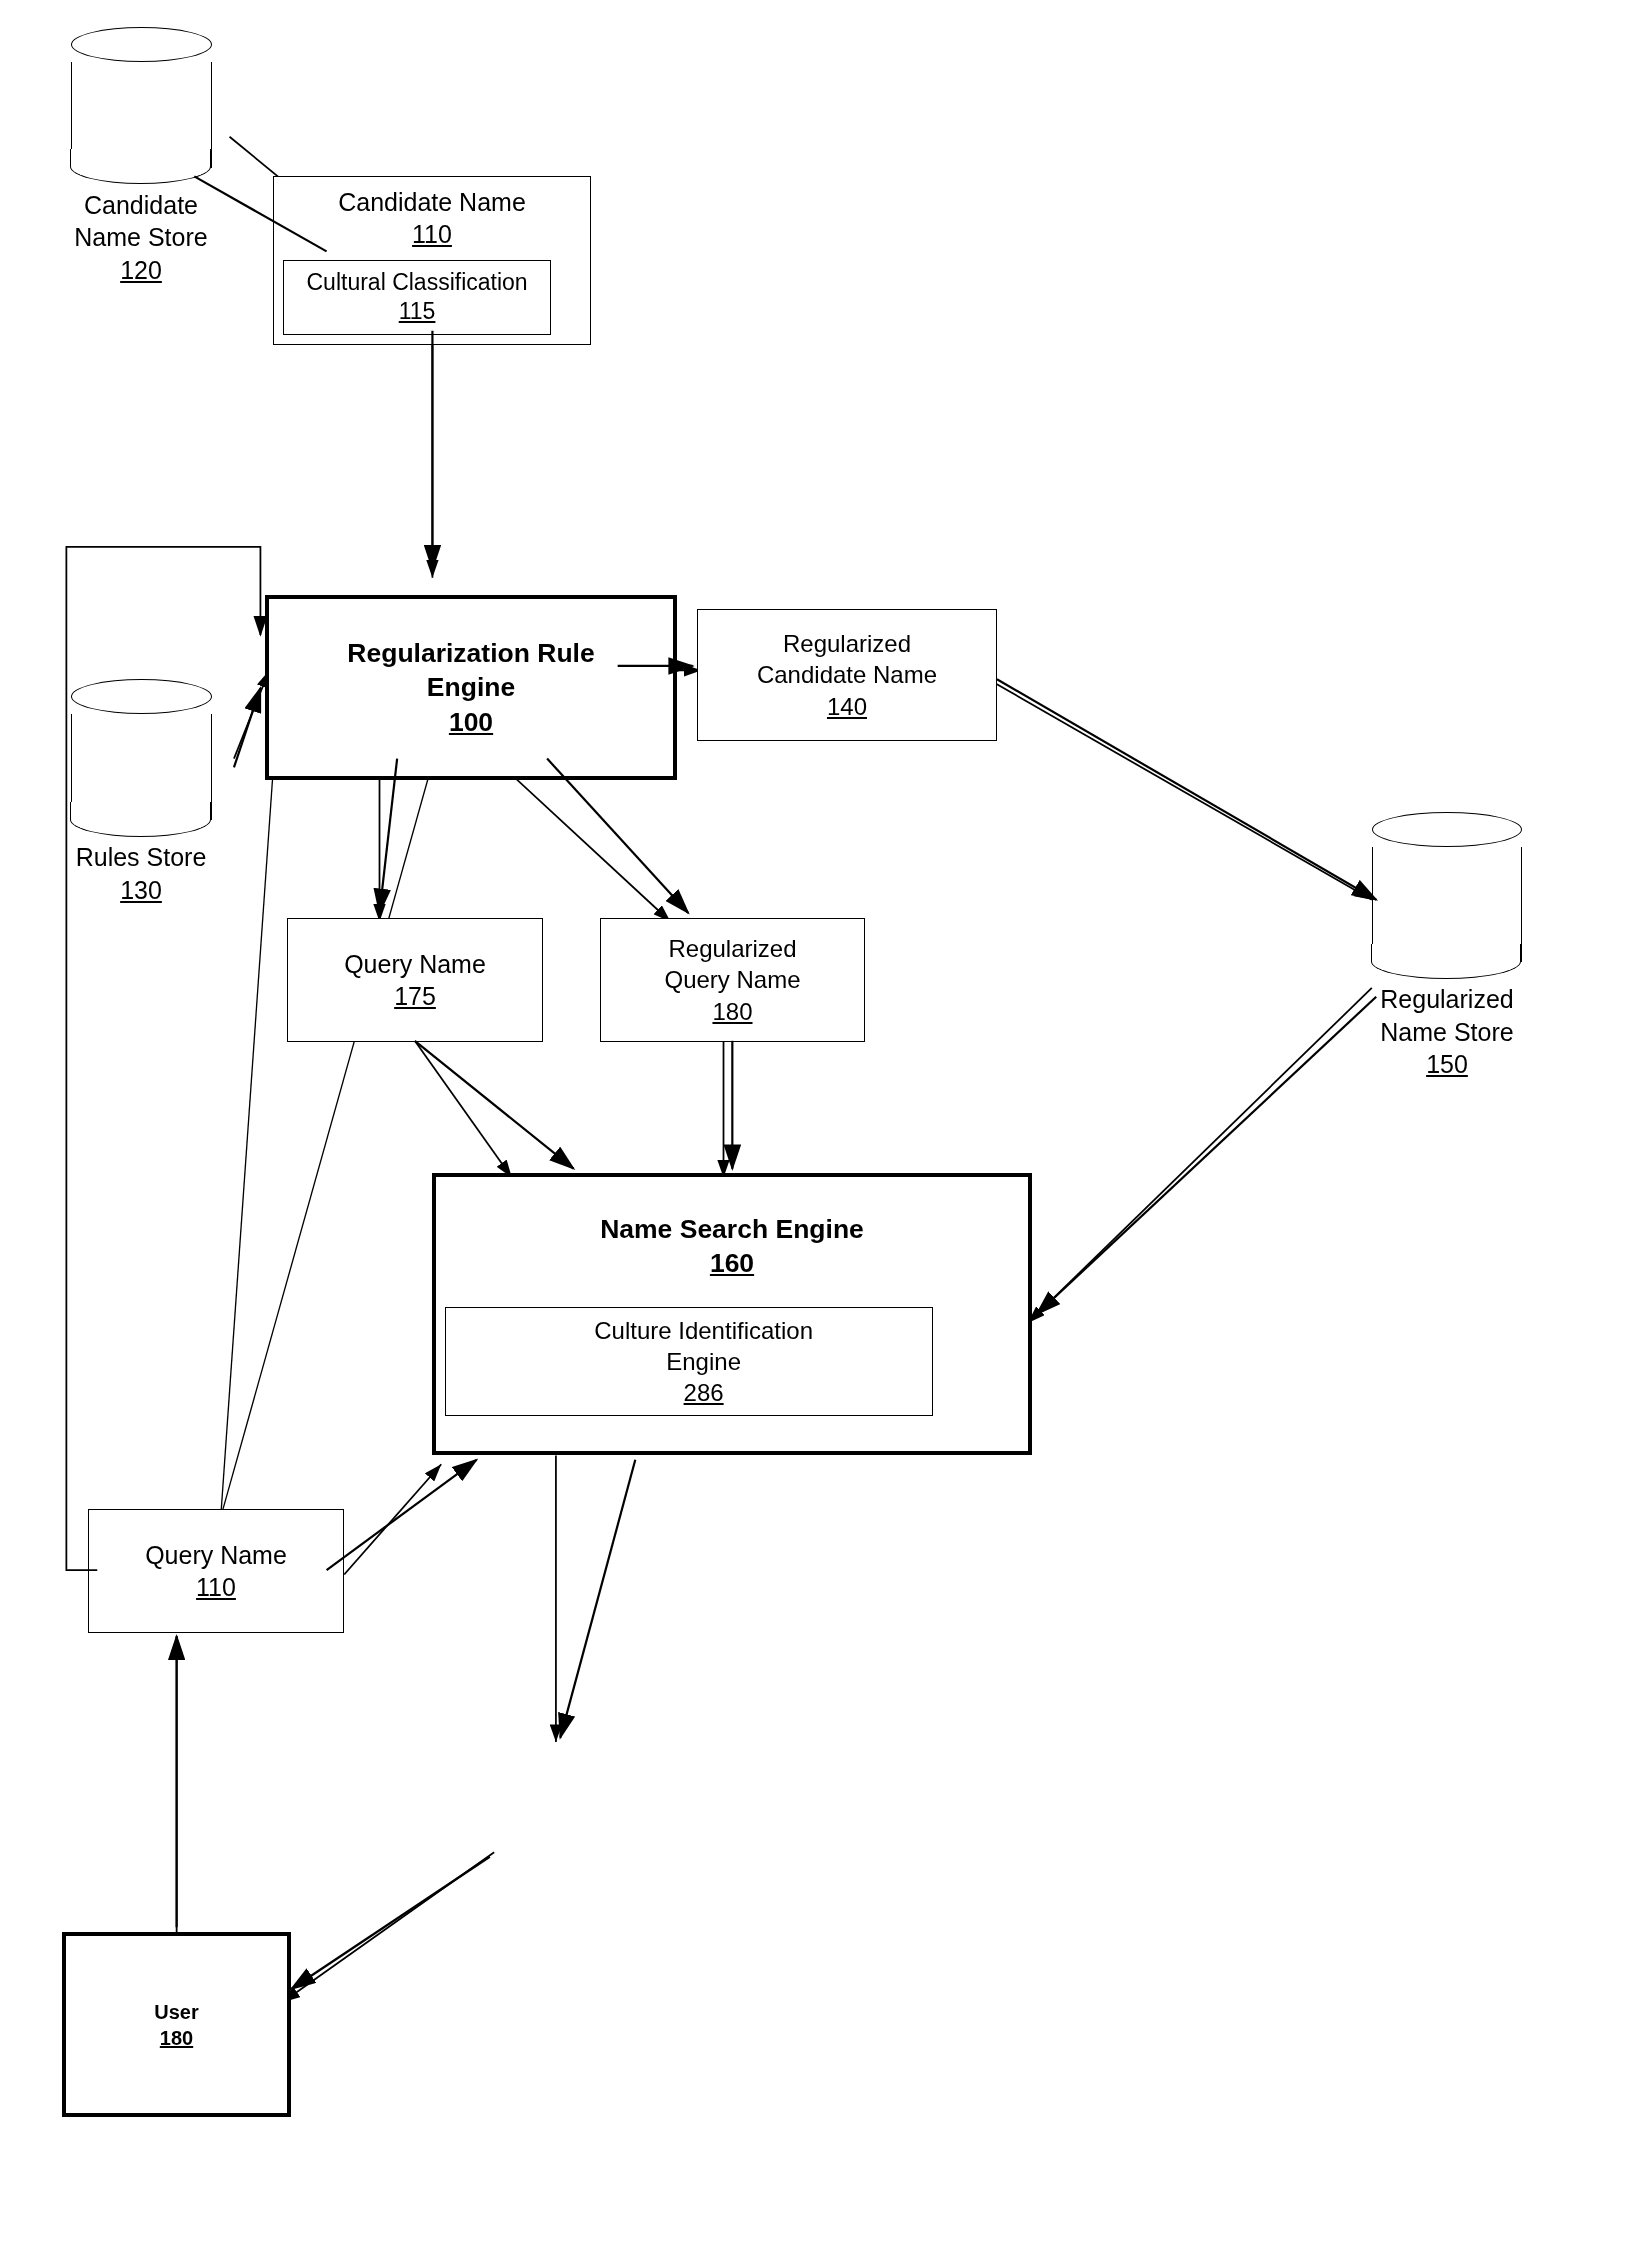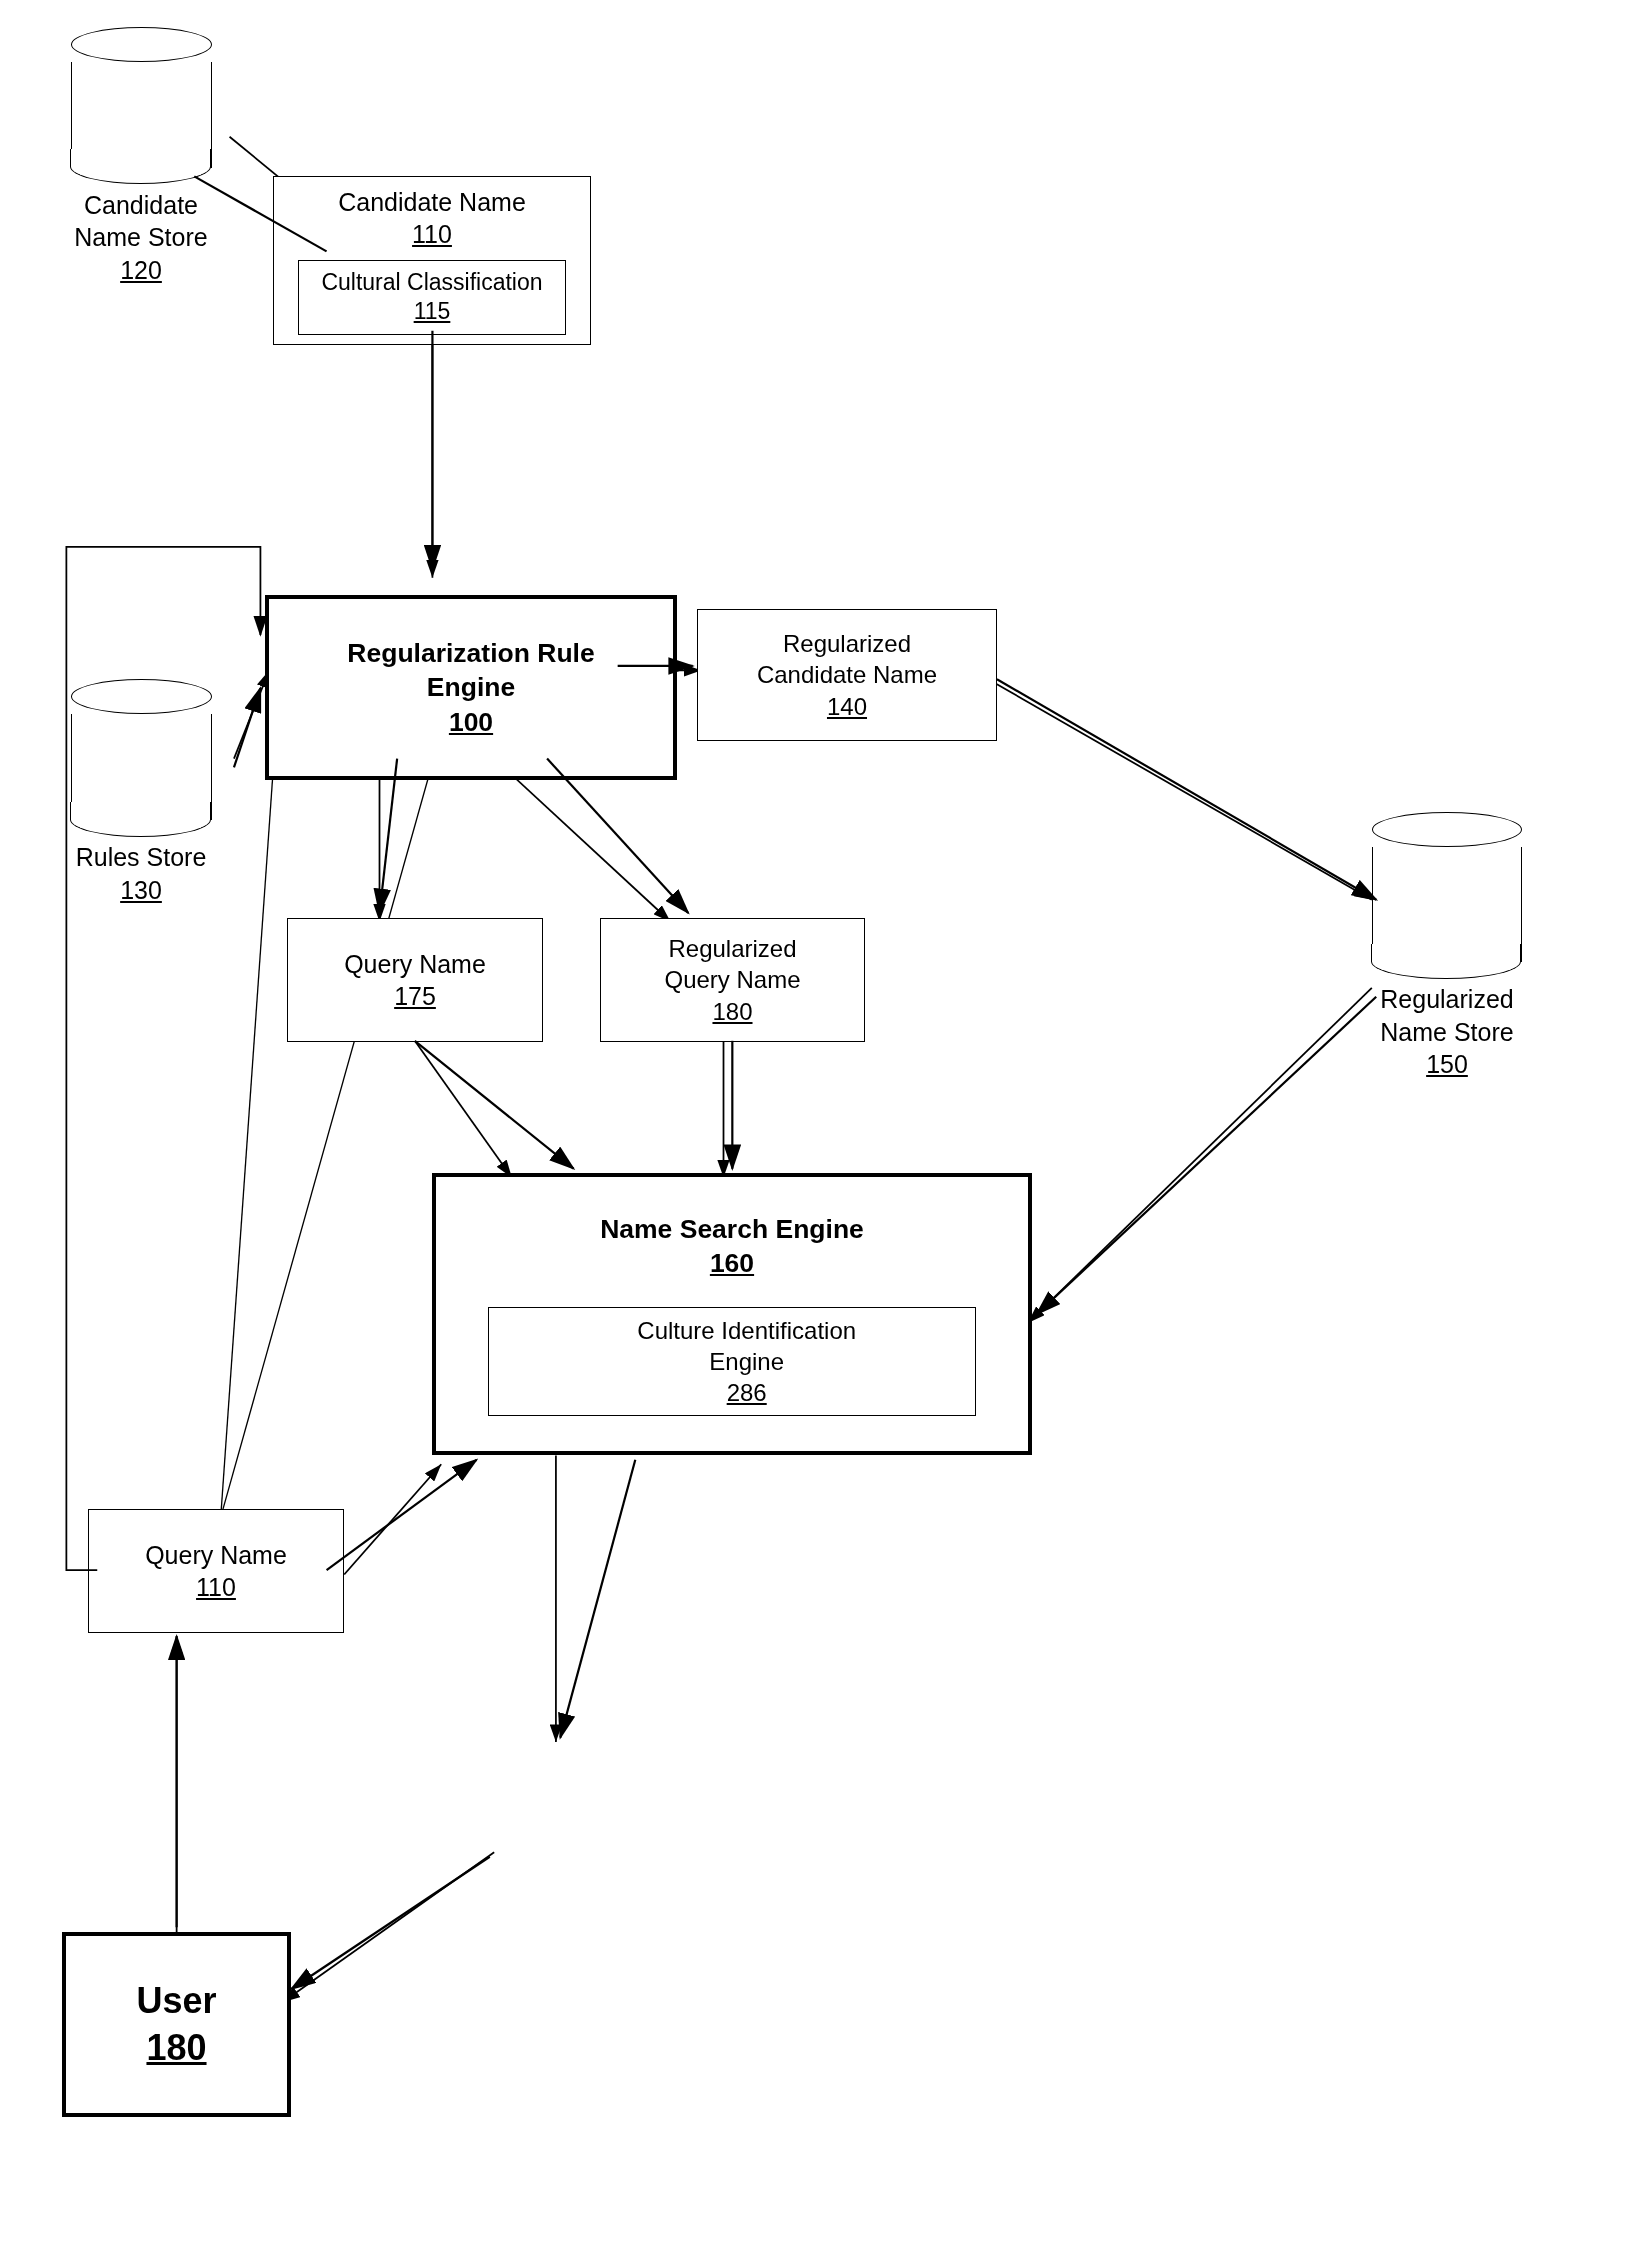--- a/index.html
+++ b/index.html
@@ -19,21 +19,20 @@
       height: 2251px;
     }
 
     
     .box {
       position: absolute;
       border: 1.8px solid #000;
       background: #fff;
       display: flex;
       flex-direction: column;
-      align-items: center;
       justify-content: center;
       text-align: center;
       font-size: 25px;
       line-height: 1.3;
       padding: 8.8px;
     }
 
     .box.thick {
       border-width: 4.4px;
       font-weight: bold;
@@ -212,21 +211,21 @@
     <div class="inner-box" style="width:85%; margin-top:26px; font-size:24px; font-weight:normal;padding-left:40px;">
       Culture Identification<br>Engine<br><span class="underline">286</span>
     </div>
   </div>
 
   <div class="box" style="left:88px; top:1509px; width:256px; height:124px; font-size:25px;">
     <span>Query Name<br><span class="underline">110</span></span>
   </div>
 
 
-  <div class="box thick" style="left:62px; top:1932px; width:229px; height:185px; font-size:36px;">
+  <div class="box thick" style="left:62px; top:1932px; width:229px; height:185px; font-size:20px;">
     <span><strong>User</strong><br><span class="underline">180</span></span>
   </div>
 
   <svg class="arrows-svg" style="position:absolute;top:0;left:0;width:1649px;height:2251px;pointer-events:none;" viewBox="0 0 1869 2552" width="1649" height="2251">
     <defs>
       <marker id="arr" markerWidth="12" markerHeight="8" refX="11" refY="4" orient="auto">
         <polygon points="0 0, 12 4, 0 8" fill="#000"></polygon>
       </marker>
     </defs>
 

